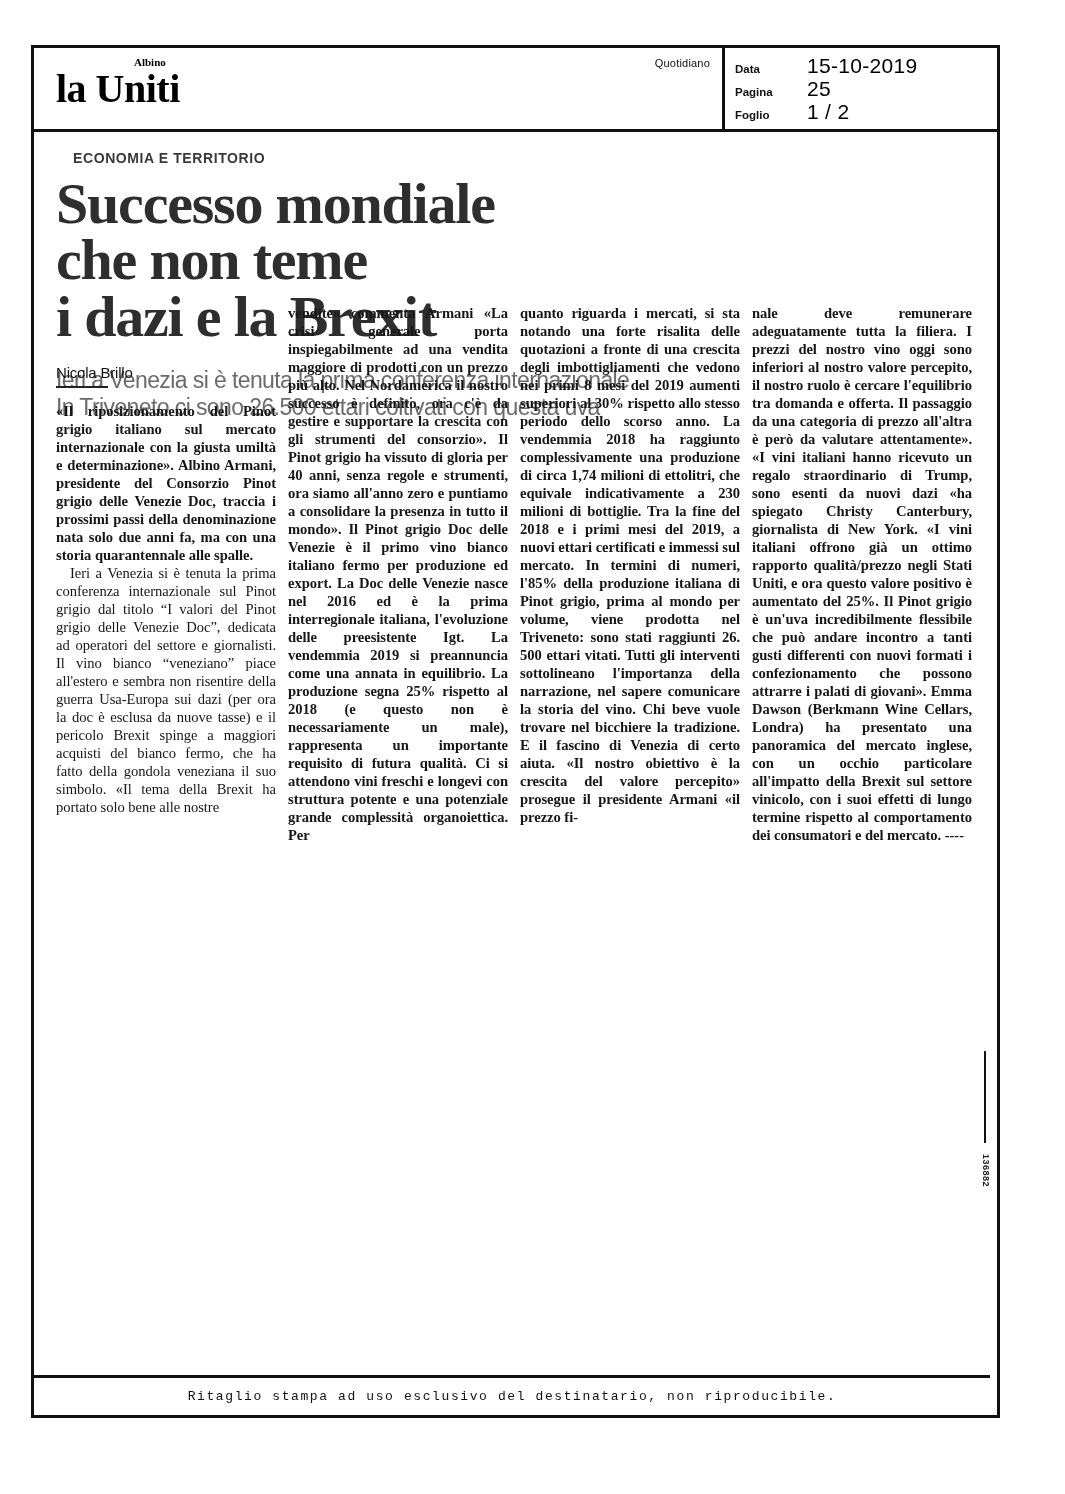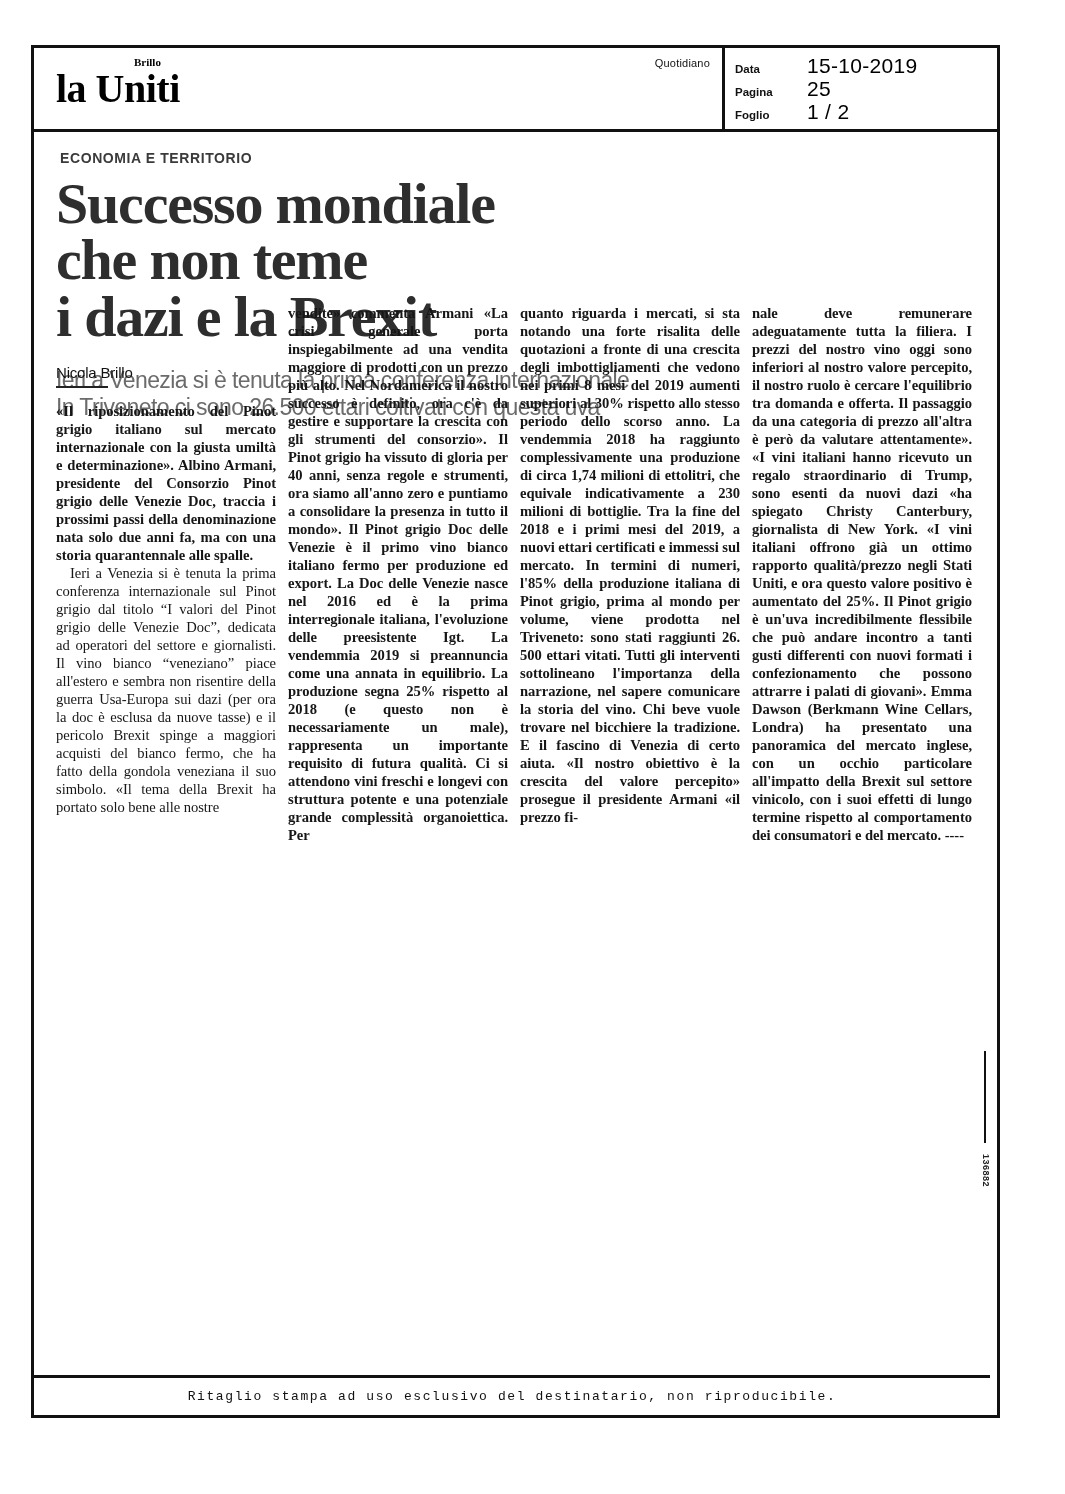--- a/index.html
+++ b/index.html
@@ -106,21 +106,21 @@
     padding: 14px 22px 0 22px;
     overflow: hidden;
   }
 
   .kicker {
     font-family: "Liberation Sans", sans-serif;
     font-size: 14px;
     font-weight: 700;
     letter-spacing: 0.6px;
     color: #3a3a3a;
-    margin: 4px 0 10px 4px;
+    margin: 4px 0 10px 17px;
   }
 
   .headline {
     font-family: "Liberation Serif", serif;
     font-weight: 700;
     font-size: 58px;
     line-height: 0.97;
     letter-spacing: -1.2px;
     color: #2e2e2e;
     margin: 0 0 6px 0;
@@ -221,21 +221,21 @@
 </style>
 </head>
 <body>
 
 <div class="page">
   <div class="frame">
 
     <div class="header-band">
       <div class="masthead-cell">
         <div class="masthead">
-          <span class="venezia">Brillo</span>
+          <span class="venezia">Albino</span>
           <span>la Uniti</span>
         </div>
         <div class="quotidiano">Quotidiano</div>
       </div>
 
       <div class="meta-cell">
         <div class="meta-row">
           <span class="meta-label">Data</span>
           <span class="meta-value">15-10-2019</span>
         </div>

